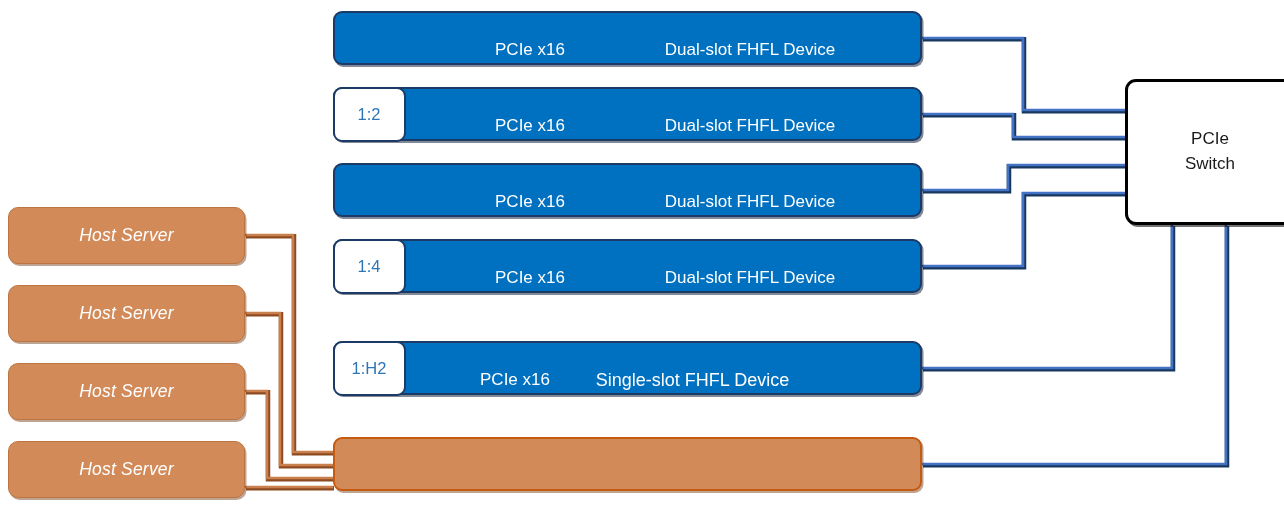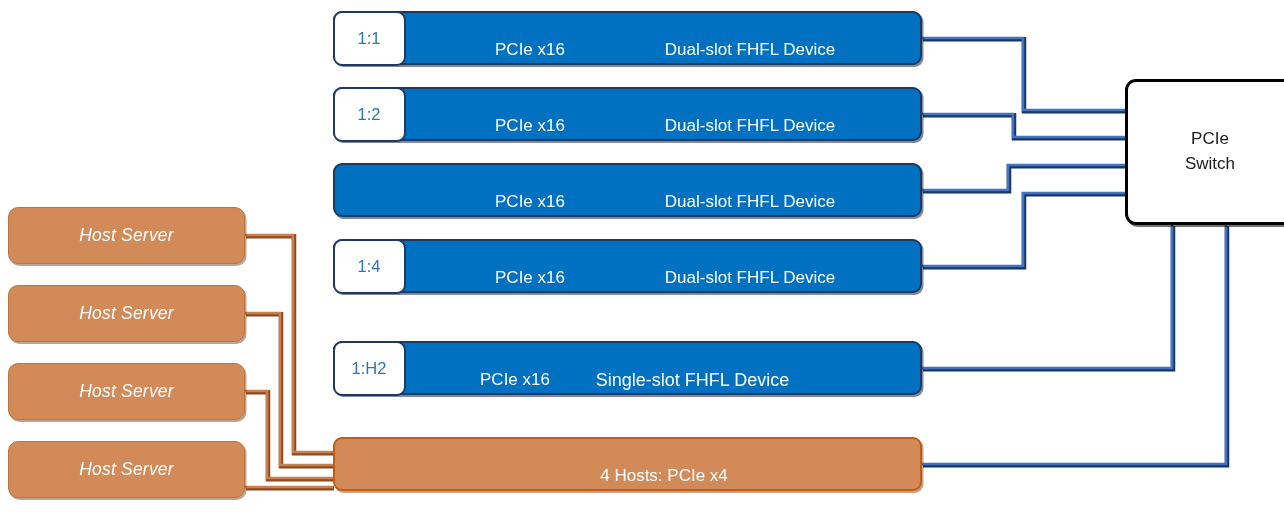--- a/index.html
+++ b/index.html
@@ -104,21 +104,20 @@
   <div class="host" style="top:363px">
     <span>Host Server</span>
   </div>
   <div class="host" style="top:441px">
     <span>Host Server</span>
   </div>
 
   <div class="row blue-row" style="top:11px">
     <span class="slot-text bus">PCIe x16</span>
     <span class="slot-text device">Dual-slot FHFL Device</span>
-    <span class="tab">1:1</span>
   </div>
 
   <div class="row blue-row" style="top:87px">
     <span class="slot-text bus">PCIe x16</span>
     <span class="slot-text device">Dual-slot FHFL Device</span>
     <span class="tab">1:2</span>
   </div>
 
   <div class="row blue-row" style="top:163px">
     <span class="slot-text bus">PCIe x16</span>
@@ -131,21 +130,20 @@
     <span class="tab">1:4</span>
   </div>
 
   <div class="row blue-row row-h2" style="top:341px">
     <span class="slot-text bus">PCIe x16</span>
     <span class="slot-text device">Single-slot FHFL Device</span>
     <span class="tab">1:H2</span>
   </div>
 
   <div class="row orange-row" style="top:437px">
-    <span class="slot-text center-label">4 Hosts: PCIe x4</span>
   </div>
 
   <div class="switch">
     <span>PCIe
 Switch</span>
   </div>
 
 </div>
 
 </body></html>

